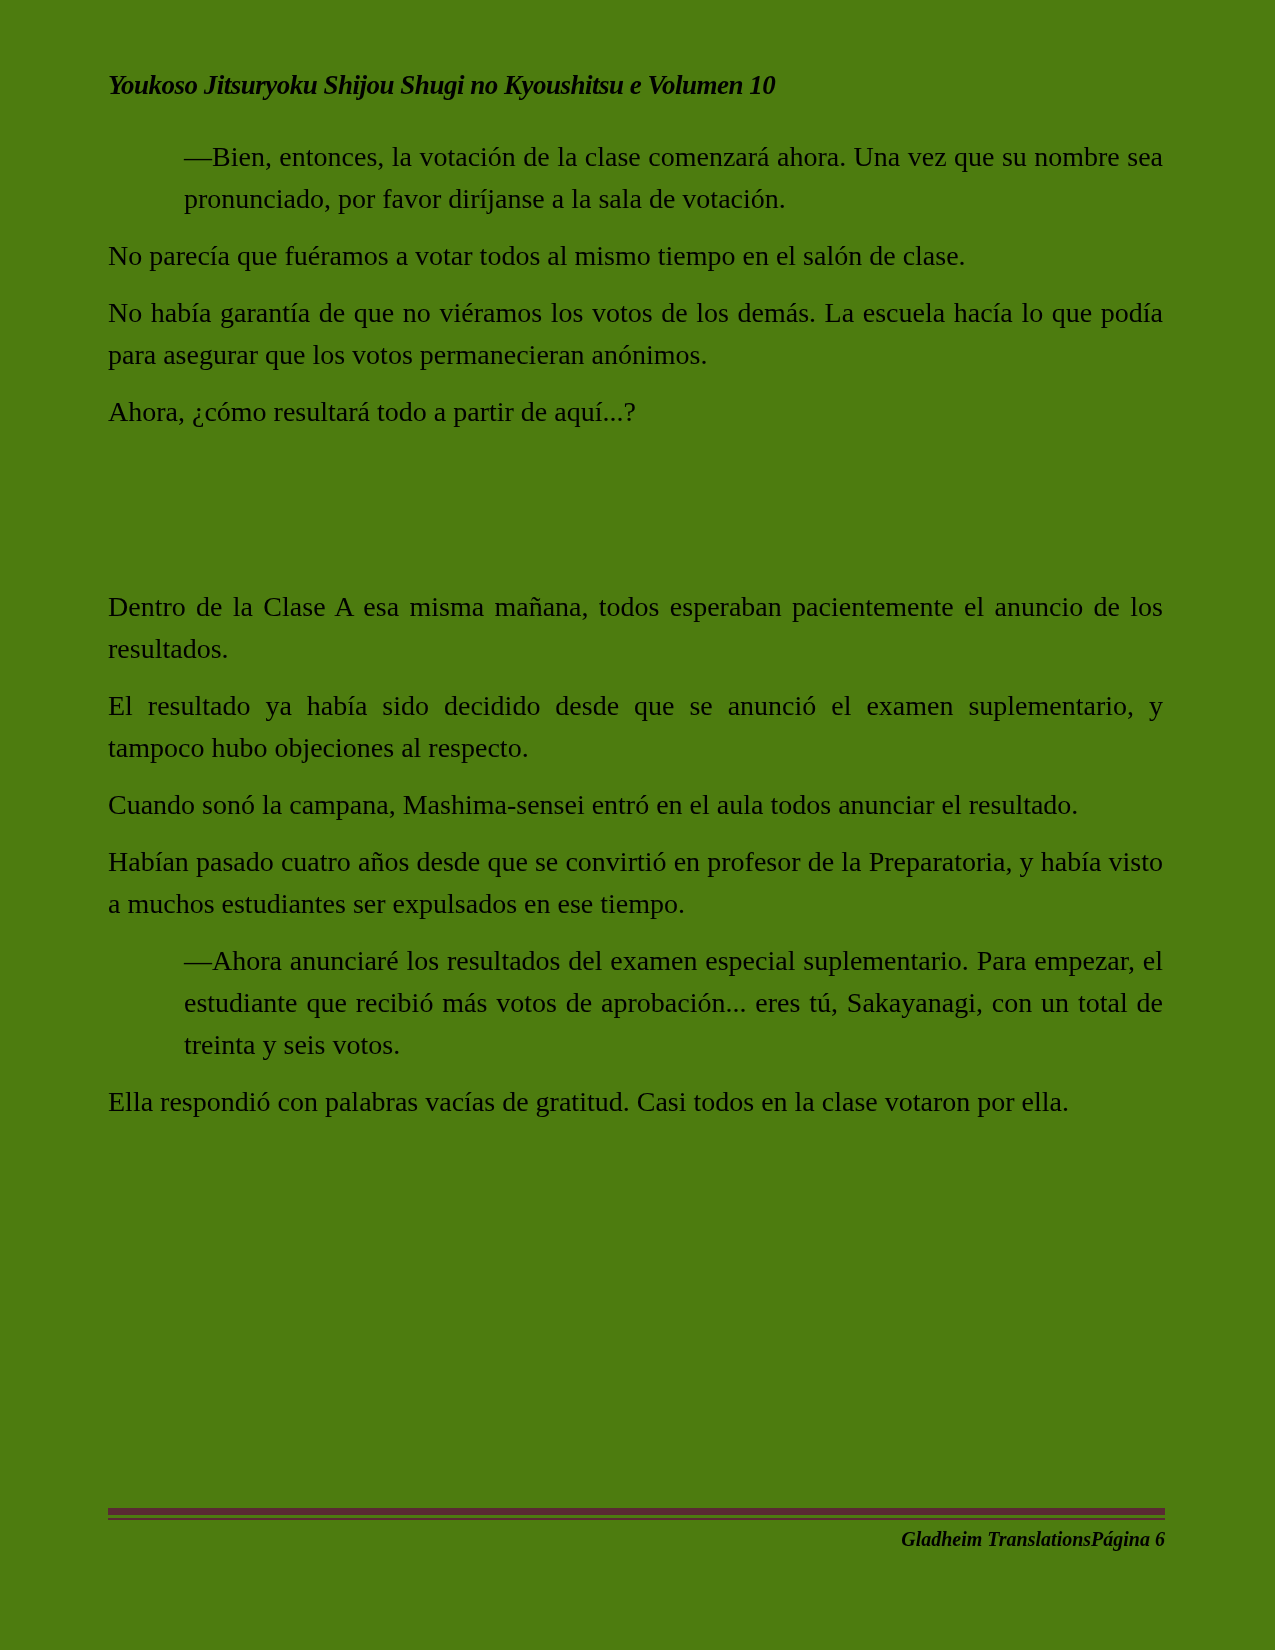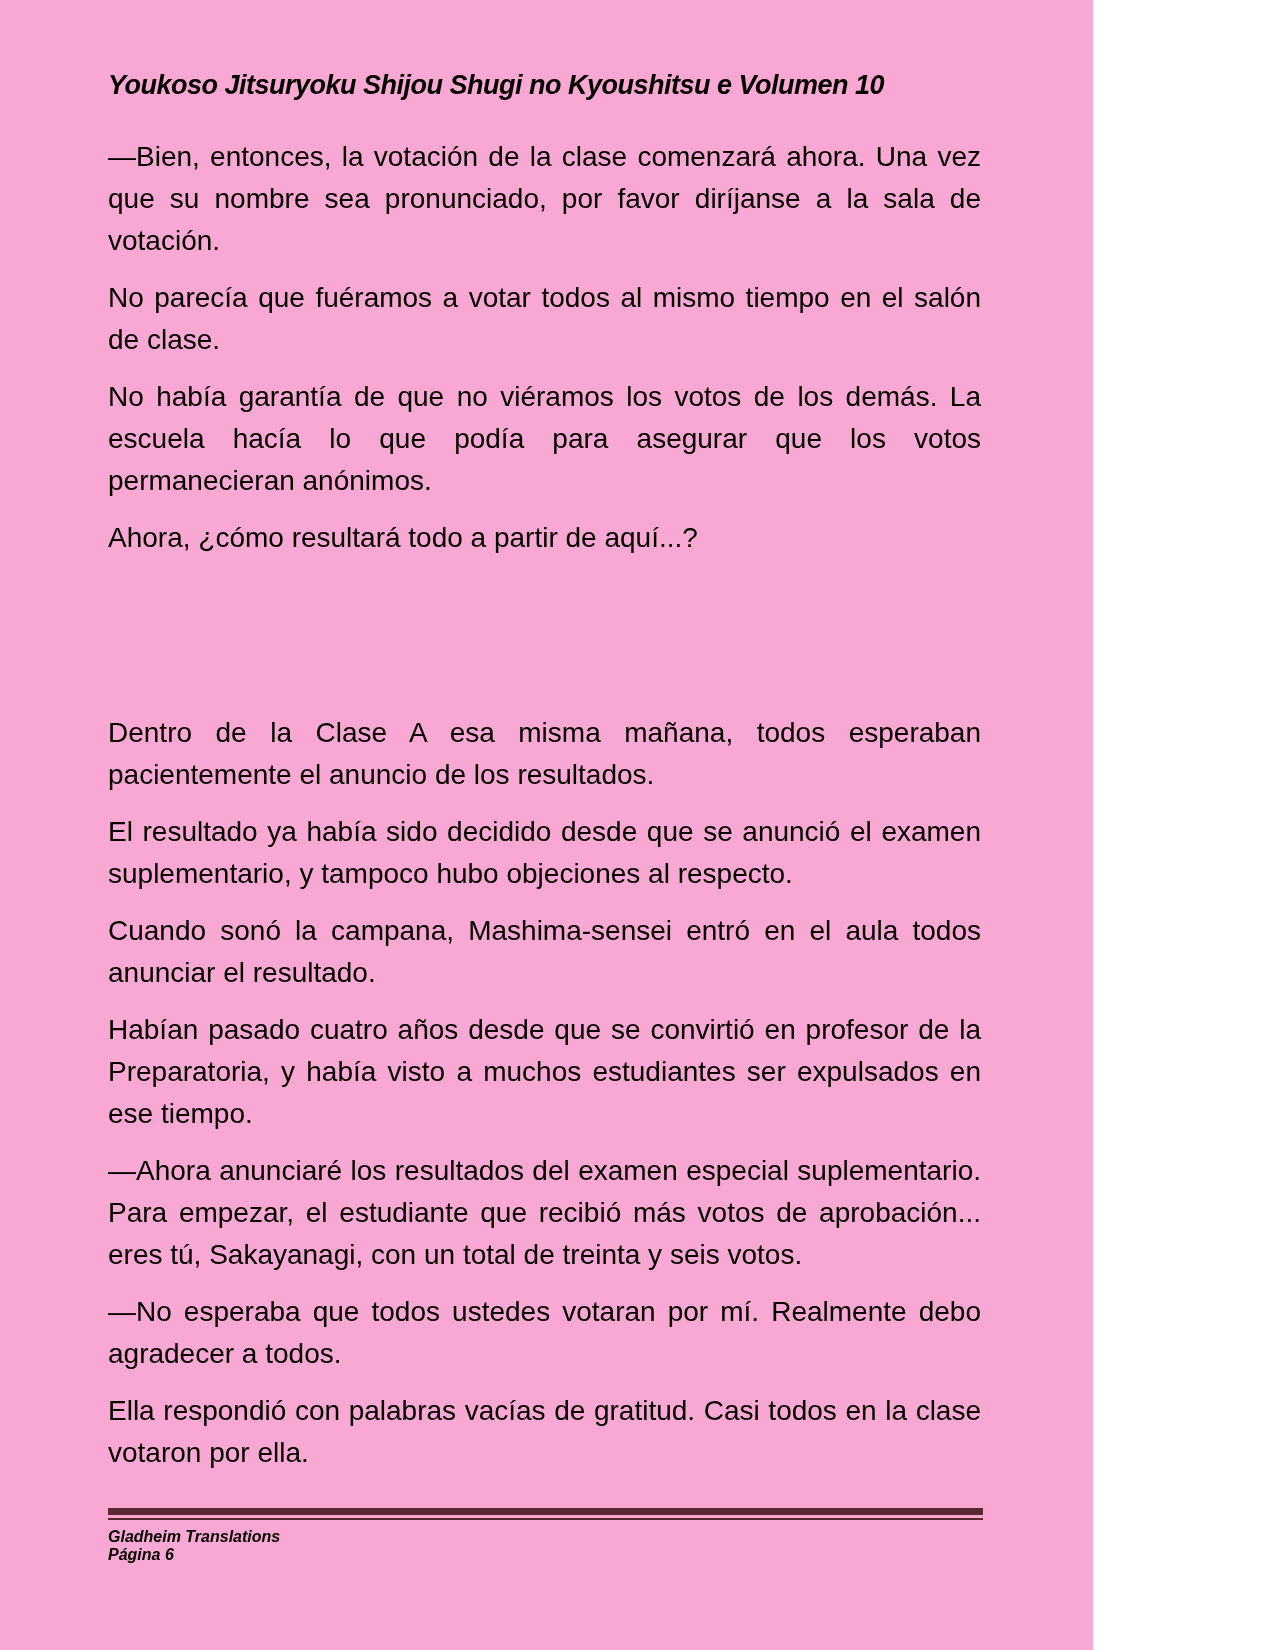--- a/index.html
+++ b/index.html
@@ -2,24 +2,24 @@
 <html><head>
 <meta charset="utf-8">
 <style>
   html, body {
     margin: 0;
     padding: 0;
     background: #ffffff;
   }
   .page {
     position: relative;
-    width: 1093px;
+    width: 1275px;
     height: 1650px;
-    background: #f9a8d4;
-    font-family: Liberation Sans, sans-serif;
+    background: #4d7c0f;
+    font-family: Liberation Serif, serif;
     color: #000000;
     overflow: hidden;
   }
   .header {
     position: absolute;
     top: 70px;
     left: 108px;
     right: 112px;
     font-size: 27px;
     font-weight: bold;
@@ -33,20 +33,21 @@
     left: 108px;
     right: 112px;
   }
   .para {
     font-size: 28px;
     line-height: 42px;
     text-align: justify;
     margin: 0 0 15px 0;
   }
   .dialog {
+    margin-left: 76px;
   }
   .heading {
     font-size: 29px;
     font-weight: bold;
     text-align: left;
     margin: 0 0 15px 0;
     line-height: 42px;
   }
   .spacer {
     height: 138px;
@@ -60,24 +61,23 @@
   .footer-rule {
     height: 3px;
     border-top: 7px solid var(--accent, #5a2a33);
     border-bottom: 2px solid var(--accent, #5a2a33);
   }
   .footer-row {
     display: flex;
     justify-content: flex-end;
     align-items: baseline;
     margin-top: 8px;
-    font-size: 16px;
+    font-size: 20px;
     font-weight: bold;
     font-style: italic;
-    flex-direction: column;
   }
 </style>
 </head>
 <body>
 
 <div class="page" style="--accent: #5a2a33;">
 
   <div class="header">
     <span>Youkoso Jitsuryoku Shijou Shugi no Kyoushitsu e Volumen 10</span>
   </div>
@@ -86,21 +86,20 @@
     <p class="para dialog">—Bien, entonces, la votación de la clase comenzará ahora. Una vez que su nombre sea pronunciado, por favor diríjanse a la sala de votación.</p>
     <p class="para">No parecía que fuéramos a votar todos al mismo tiempo en el salón de clase.</p>
     <p class="para">No había garantía de que no viéramos los votos de los demás. La escuela hacía lo que podía para asegurar que los votos permanecieran anónimos.</p>
     <p class="para">Ahora, ¿cómo resultará todo a partir de aquí...?</p>
     <div class="spacer"></div>
     <p class="para">Dentro de la Clase A esa misma mañana, todos esperaban pacientemente el anuncio de los resultados.</p>
     <p class="para">El resultado ya había sido decidido desde que se anunció el examen suplementario, y tampoco hubo objeciones al respecto.</p>
     <p class="para">Cuando sonó la campana, Mashima-sensei entró en el aula todos anunciar el resultado.</p>
     <p class="para">Habían pasado cuatro años desde que se convirtió en profesor de la Preparatoria, y había visto a muchos estudiantes ser expulsados en ese tiempo.</p>
     <p class="para dialog">—Ahora anunciaré los resultados del examen especial suplementario. Para empezar, el estudiante que recibió más votos de aprobación... eres tú, Sakayanagi, con un total de treinta y seis votos.</p>
-    <p class="para dialog">—No esperaba que todos ustedes votaran por mí. Realmente debo agradecer a todos.</p>
     <p class="para">Ella respondió con palabras vacías de gratitud. Casi todos en la clase votaron por ella.</p>
   </div>
 
   <div class="footer">
     <div class="footer-rule"></div>
     <div class="footer-row">
       <span>Gladheim Translations</span>
       <span>Página 6</span>
     </div>
   </div>

